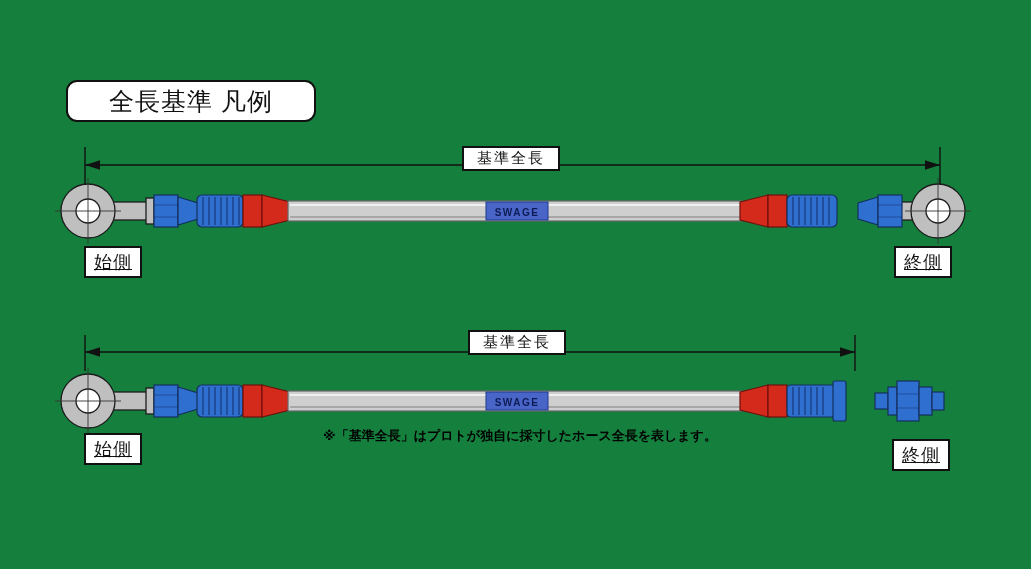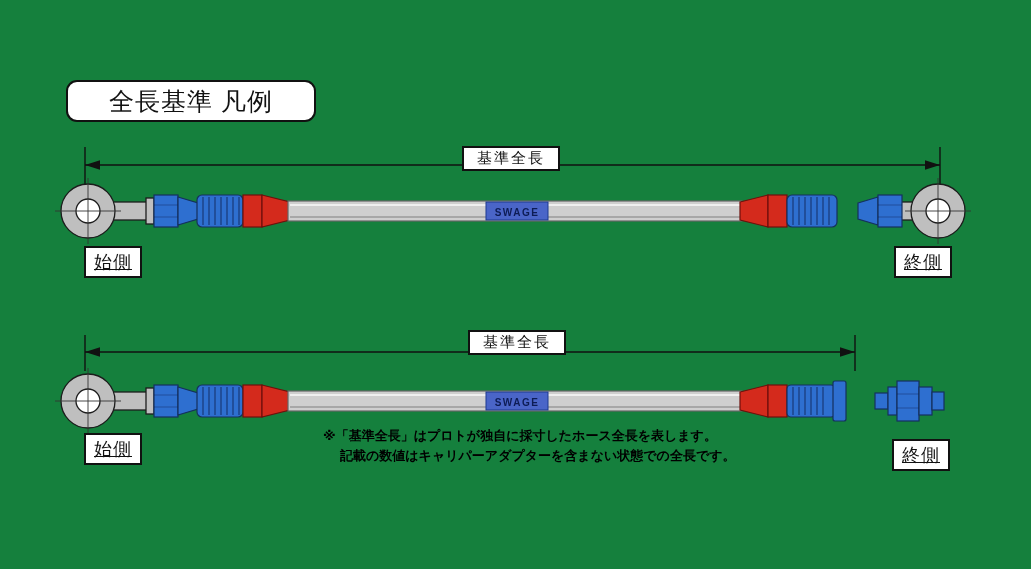--- a/index.html
+++ b/index.html
@@ -183,16 +183,15 @@
       <rect x="919" y="57" width="13" height="28" class="f-blue odk"></rect>
       <rect x="932" y="62" width="12" height="18" class="f-blue odk"></rect>
     </g>
   </svg>
   <div class="abs dim-label" style="left:468px;top:330px">基準全長</div>
   <div class="abs side-label" style="left:84px;top:433px">始側</div>
   <div class="abs side-label" style="left:892px;top:439px">終側</div>
 
   <div class="abs note" style="left:323px;top:426px">
     <div>※「基準全長」はプロトが独自に採寸したホース全長を表します。</div>
-    <div class="indent">記載の数値はキャリパーアダプターを含まない状態での全長です。</div>
   </div>
 
 </div>
 
 </body></html>

